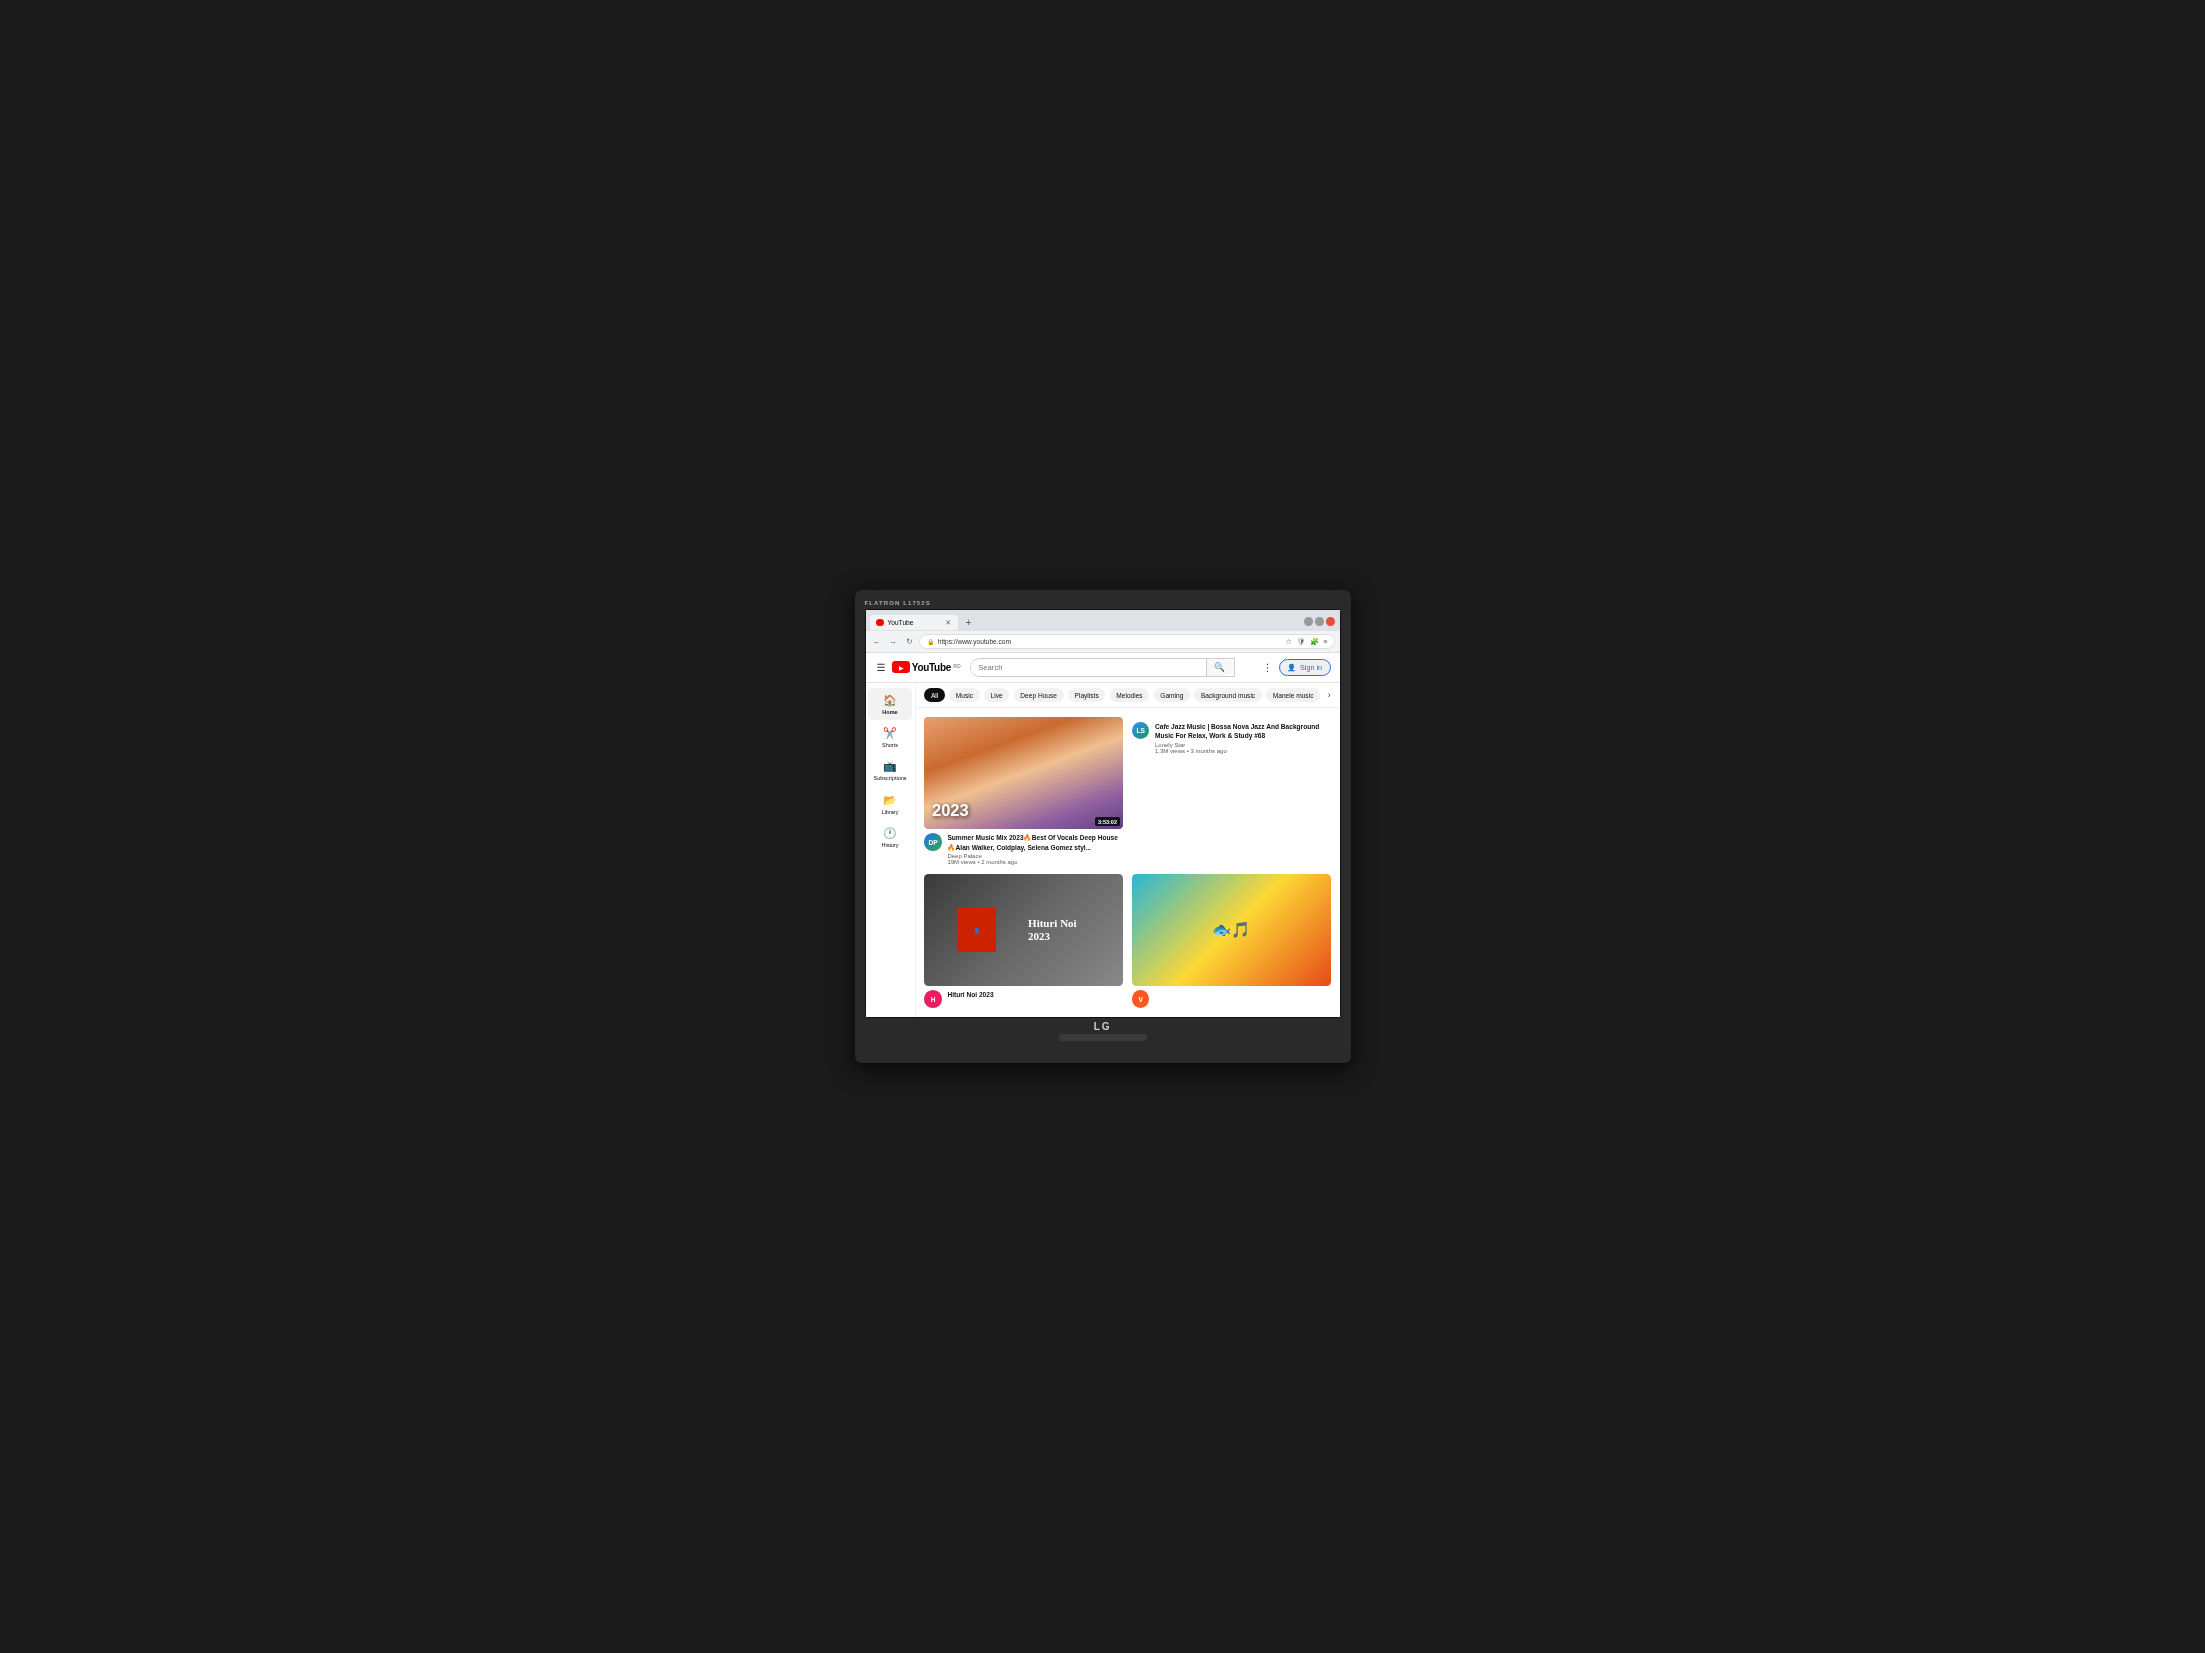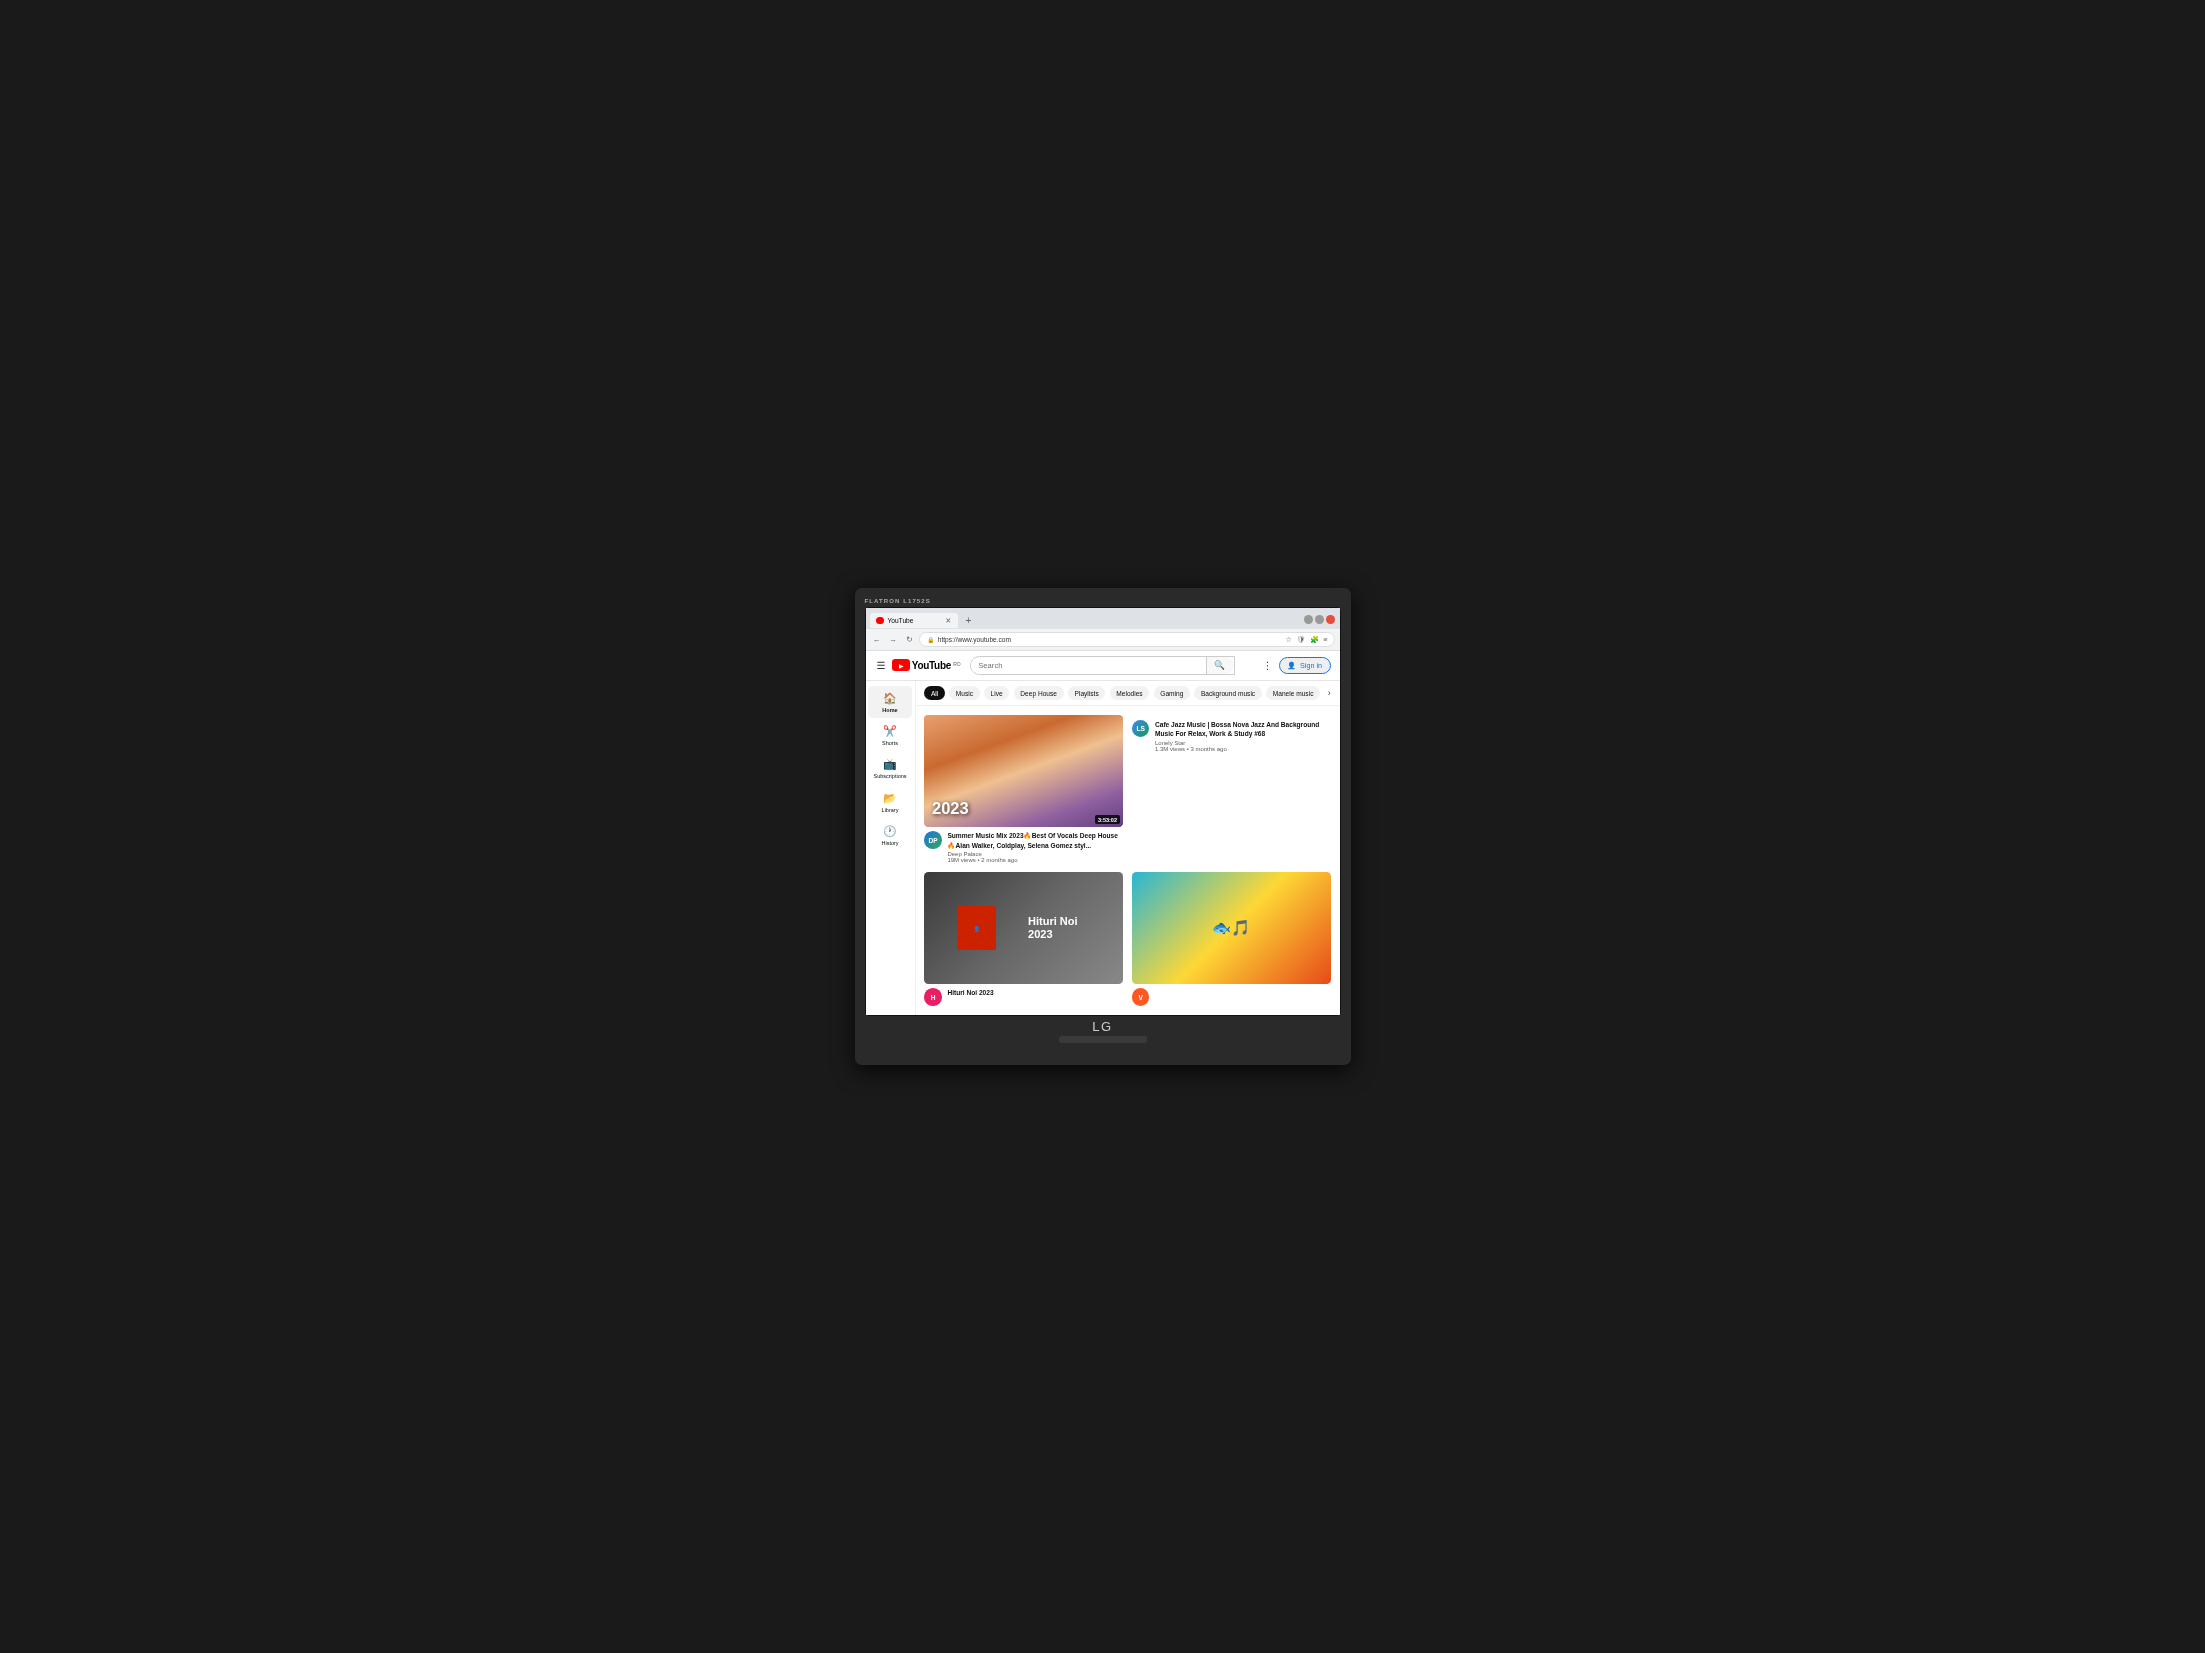--- a/index.html
+++ b/index.html
@@ -438,22 +438,22 @@
       color: #606060;
     }
 
     .monitor-stand {
       text-align: center;
       margin-top: 3.3px;
     }
 
     .monitor-stand-text {
       color: #ccc;
-      font-size: 13px;
-      font-weight: normal;
+      font-size: 10px;
+      font-weight: bold;
       letter-spacing: 1.7px;
     }
 
     .monitor-base {
       width: 88px;
       height: 6.6px;
       background: #3a3a3a;
       margin: 2.2px auto 0;
       border-radius: 2.2px;
     }
@@ -595,21 +595,21 @@
                 </div>
               </div>
             </div>
 
             <div class="video-card">
               <div class="video-thumbnail" style="background:linear-gradient(135deg,#3a3a3a,#666,#888);display:flex;align-items:center;justify-content:center;position:relative;">
                 <div style="display:flex;align-items:center;width:100%;padding:5.5px;gap:4.4px;">
                   <div style="width:50%;display:flex;align-items:center;justify-content:center;">
                     <div style="width:39px;height:44px;background:#cc2200;border-radius:2.2px;display:flex;align-items:center;justify-content:center;color:white;font-size:6px;font-weight:bold;">👤</div>
                   </div>
-                  <div style="color:white;font-size:11px;font-weight:900;line-height:1.2;">Hituri Noi<br>2023</div>
+                  <div style="color:white;font-size:11px;font-weight:900;line-height:1.2;font-family:Liberation Serif, serif;">Hituri Noi<br>2023</div>
                 </div>
               </div>
               <div class="video-info">
                 <div class="channel-avatar avatar-3">H</div>
                 <div class="video-meta">
                   <div class="video-title">Hituri Noi 2023</div>
                   <div class="video-channel"></div>
                   <div class="video-stats"></div>
                 </div>
               </div>

